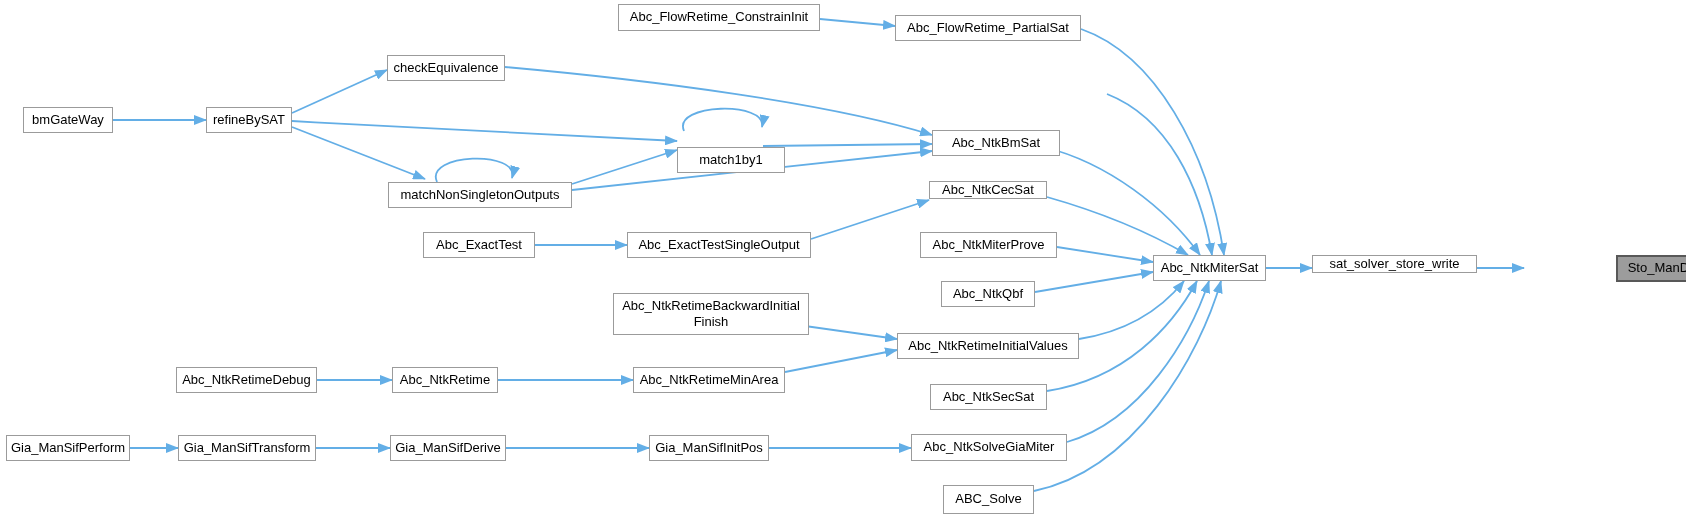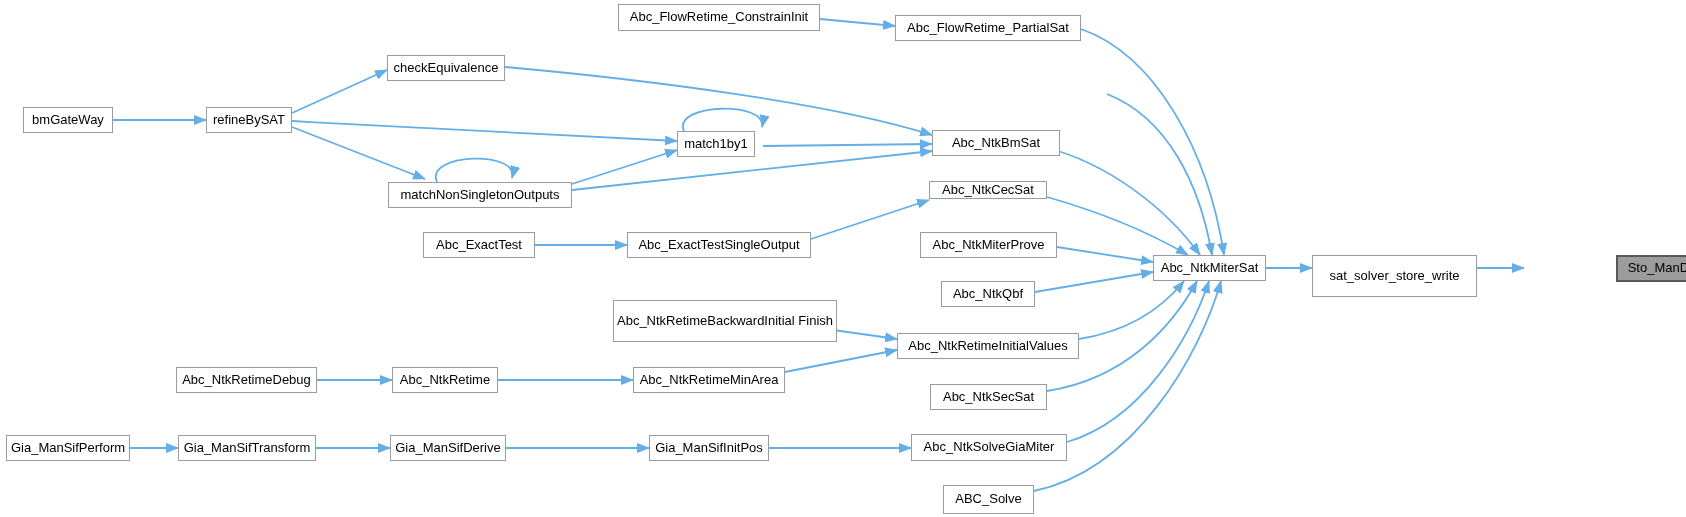--- a/index.html
+++ b/index.html
@@ -92,21 +92,21 @@
     </div>
   <div class="node" style="left:206px;top:107px;width:86px;height:26px">
       <span>refineBySAT</span>
     </div>
   <div class="node" style="left:387px;top:55px;width:118px;height:26px">
       <span>checkEquivalence</span>
     </div>
   <div class="node" style="left:388px;top:182px;width:184px;height:26px">
       <span>matchNonSingletonOutputs</span>
     </div>
-  <div class="node" style="left:677px;top:131px;width:78px;height:26px">
+  <div class="node" style="left:677px;top:147px;width:108px;height:26px">
       <span>match1by1</span>
     </div>
   <div class="node" style="left:423px;top:232px;width:112px;height:26px">
       <span>Abc_ExactTest</span>
     </div>
   <div class="node" style="left:627px;top:232px;width:184px;height:26px">
       <span>Abc_ExactTestSingleOutput</span>
     </div>
   <div class="node" style="left:895px;top:15px;width:186px;height:26px">
       <span>Abc_FlowRetime_PartialSat</span>
@@ -119,21 +119,21 @@
     </div>
   <div class="node" style="left:929px;top:181px;width:118px;height:18px">
       <span>Abc_NtkCecSat</span>
     </div>
   <div class="node" style="left:920px;top:232px;width:137px;height:26px">
       <span>Abc_NtkMiterProve</span>
     </div>
   <div class="node" style="left:941px;top:281px;width:94px;height:26px">
       <span>Abc_NtkQbf</span>
     </div>
-  <div class="node multiline" style="left:613px;top:300px;width:224px;height:42px">
+  <div class="node multiline" style="left:613px;top:293px;width:196px;height:42px">
       <span>Abc_NtkRetimeBackwardInitial Finish</span>
     </div>
   <div class="node" style="left:176px;top:367px;width:141px;height:26px">
       <span>Abc_NtkRetimeDebug</span>
     </div>
   <div class="node" style="left:897px;top:333px;width:182px;height:26px">
       <span>Abc_NtkRetimeInitialValues</span>
     </div>
   <div class="node" style="left:392px;top:367px;width:106px;height:26px">
       <span>Abc_NtkRetime</span>
@@ -158,20 +158,20 @@
     </div>
   <div class="node" style="left:911px;top:434px;width:156px;height:27px">
       <span>Abc_NtkSolveGiaMiter</span>
     </div>
   <div class="node" style="left:943px;top:485px;width:91px;height:29px">
       <span>ABC_Solve</span>
     </div>
   <div class="node" style="left:1153px;top:255px;width:113px;height:26px">
       <span>Abc_NtkMiterSat</span>
     </div>
-  <div class="node" style="left:1312px;top:255px;width:165px;height:42px">
+  <div class="node" style="left:1312px;top:255px;width:165px;height:18px">
       <span>sat_solver_store_write</span>
     </div>
   <div class="node highlight" style="left:1616px;top:255px;width:157px;height:27px">
       <span>Sto_ManDumpClauses</span>
     </div>
 
 </div>
 
 </body></html>

